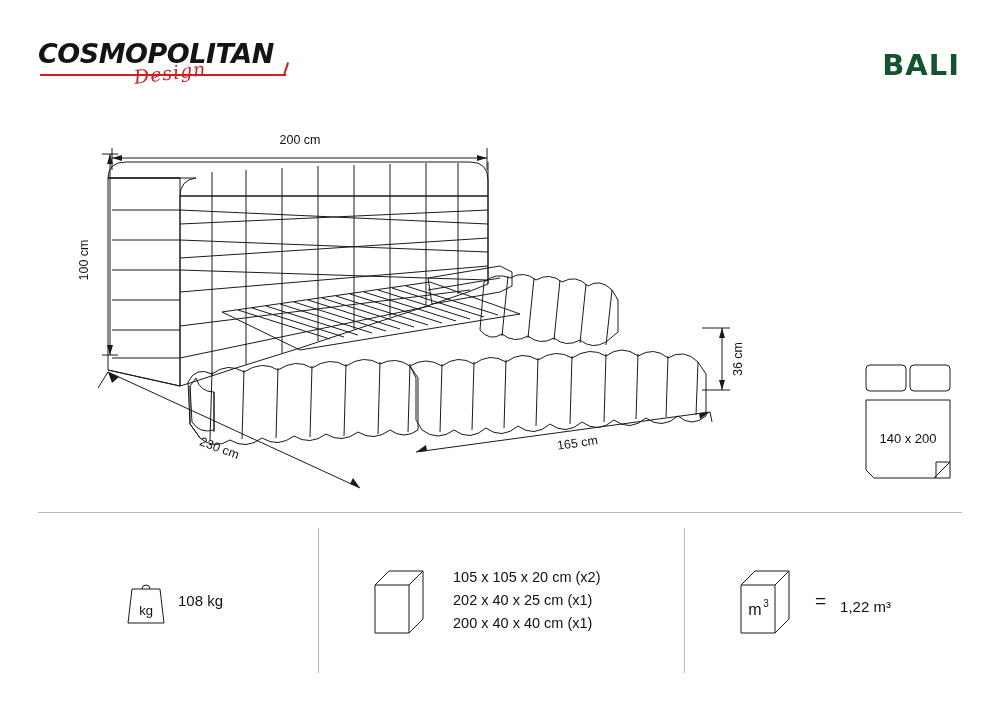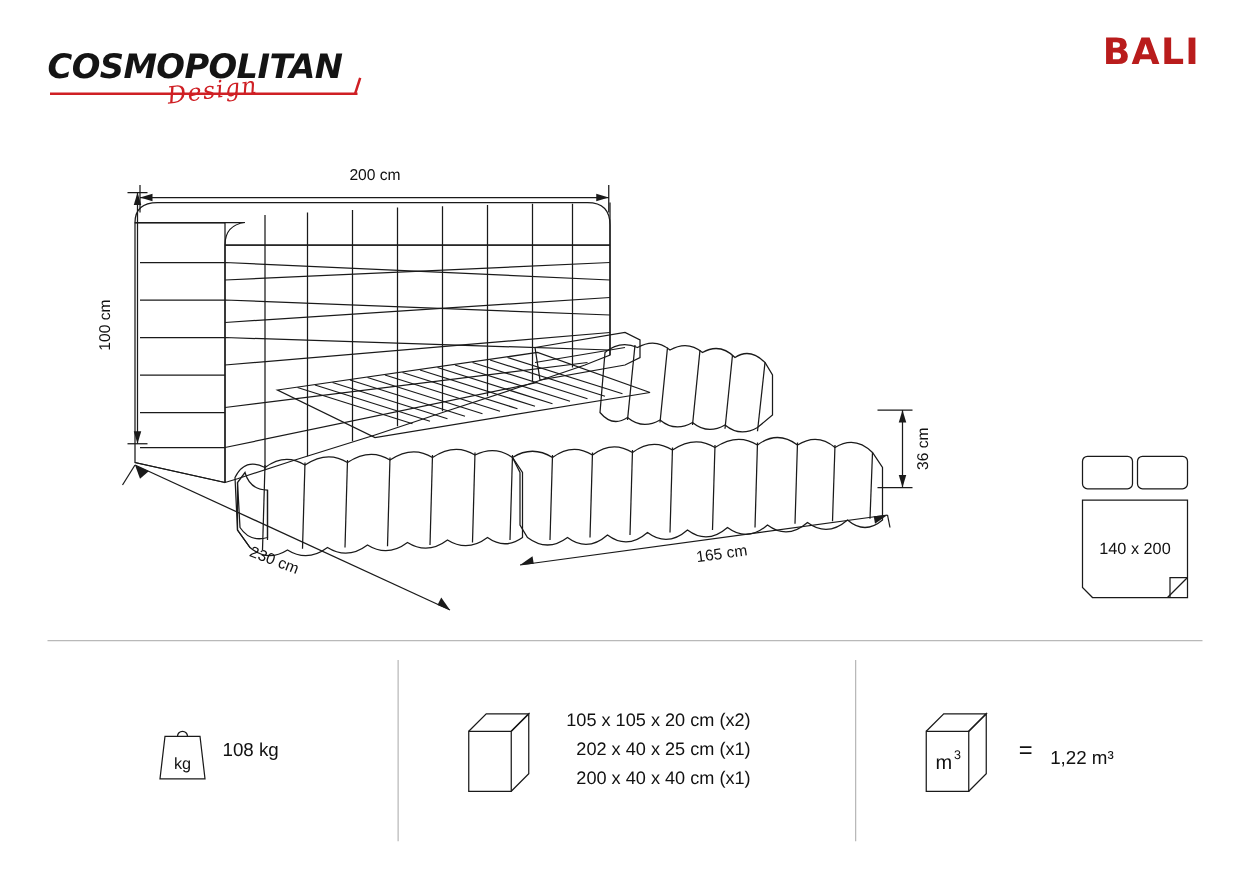--- a/index.html
+++ b/index.html
@@ -59,26 +59,26 @@
     top: 22px;
     width: 2px;
     height: 14px;
     background: #cf1f24;
     transform: rotate(18deg);
   }
 
   #product-title {
     position: absolute;
     right: 40px;
-    top: 24px;
+    top: 48px;
     font-family: "DejaVu Sans", sans-serif;
     font-weight: bold;
     font-size: 29px;
     letter-spacing: 1px;
-    color: #b91c1c;
+    color: #14532d;
   }
 
   
   #drawing {
     position: absolute;
     left: 0;
     top: 100px;
     width: 1000px;
     height: 410px;
   }
@@ -100,21 +100,20 @@
     top: 528px;
     width: 924px;
     height: 145px;
     display: flex;
     align-items: center;
   }
   .info-cell {
     display: flex;
     align-items: center;
     height: 100%;
-    text-align: right;
   }
   .cell-weight { width: 280px; padding-left: 80px; box-sizing: border-box; }
   .cell-packages { width: 366px; padding-left: 50px; box-sizing: border-box; border-left: 1px solid #b9b9b9; }
   .cell-volume { flex: 1; padding-left: 50px; box-sizing: border-box; border-left: 1px solid #b9b9b9; }
 
   .weight-label {
     font-size: 15px;
     margin-left: 4px;
     color: #111;
   }

